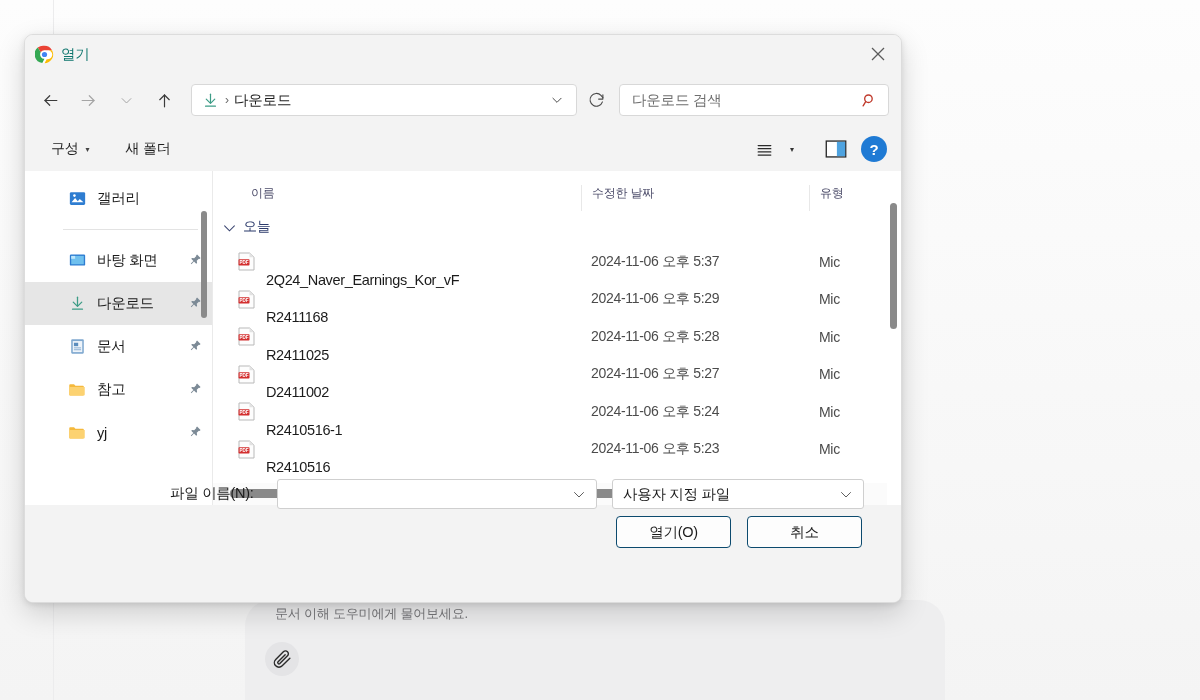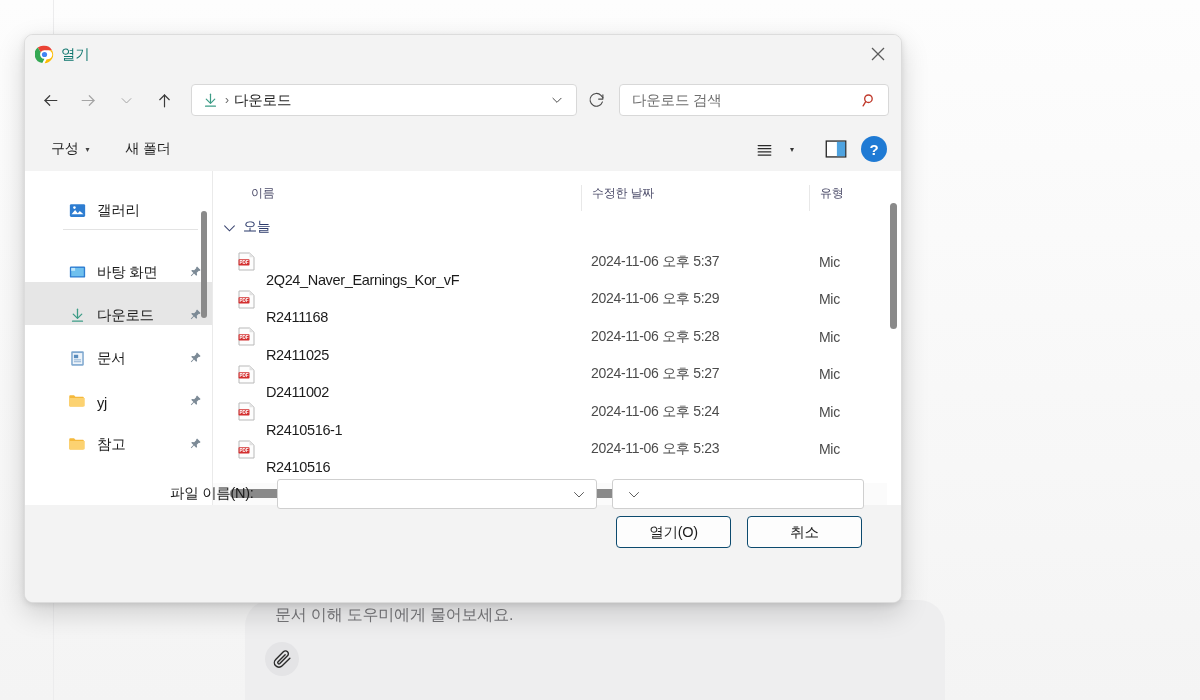--- a/index.html
+++ b/index.html
@@ -15,21 +15,21 @@
 
   
   #bg-app { position: absolute; inset: 0; background: linear-gradient(180deg,#fdfdfd 0%,#f4f4f4 100%); }
   #bg-left-edge { position: absolute; left: 53px; top: 0; width: 1px; height: 700px; background: #ececed; }
   #chat-box {
     position: absolute; left: 245px; top: 600px; width: 700px; height: 130px;
     background: #eeeeef; border-radius: 26px;
   }
   #chat-placeholder {
     position: absolute; left: 275px; top: 605px;
-    font-size: 16px; color: #767679; letter-spacing: -0.2px;
+    font-size: 13px; color: #767679; letter-spacing: -0.2px;
   }
   #chat-attach {
     position: absolute; left: 265px; top: 642px; width: 34px; height: 34px;
     border-radius: 50%; background: #e4e4e6;
     display: flex; align-items: center; justify-content: center;
   }
 
   
   #dialog {
     position: absolute; left: 24px; top: 34px; width: 878px; height: 569px;
@@ -109,21 +109,21 @@
 
   
   #dialog-body { flex: 1; display: flex; min-height: 0; background: #ffffff; }
 
   
   #sidebar {
     width: 187px; flex: none; background: #ffffff; position: relative;
     padding-top: 6px; overflow: hidden;
   }
   .side-item {
-    height: 43px; display: flex; align-items: flex-end;
+    height: 43px; display: flex; align-items: center;
     padding-left: 42px; padding-right: 10px; cursor: default; position: relative;
   }
   .side-item.selected { background: #e6e6e6; }
   .side-ico { width: 20px; height: 20px; flex: none; margin-right: 10px;
               display: flex; align-items: center; justify-content: center; }
   .side-label { font-size: 14.5px; color: #1b1b1b; letter-spacing: -0.3px; white-space: nowrap; }
   .side-pin { margin-left: auto; flex: none; }
   .side-divider { height: 1px; background: #e3e3e3; margin: 9px 14px 9px 38px; }
   #sidebar-scroll { position: absolute; right: 3px; top: 0; width: 10px; height: 100%; }
   #sidebar-thumb { position: absolute; left: 2px; top: 40px; width: 6px; height: 107px;
@@ -373,36 +373,36 @@
         </span>
       </div>
 
       <div class="side-item">
         <span class="side-ico">
           <svg width="18" height="18" viewBox="0 0 20 20">
             <path d="M1.4 4.6a1 1 0 0 1 1-1h4.3l1.6 1.8h8.3a1 1 0 0 1 1 1v8.6a1 1 0 0 1-1 1H2.4a1 1 0 0 1-1-1z" fill="#f5b93c"></path>
             <path d="M1.4 6.8h17.2v8.2a1 1 0 0 1-1 1H2.4a1 1 0 0 1-1-1z" fill="#fcd271"></path>
           </svg>
         </span>
-        <span class="side-label">yj</span>
+        <span class="side-label">참고</span>
         <span class="side-pin">
           <svg width="13" height="13" viewBox="0 0 20 20" fill="#7c8a96">
             <path d="M12.4 2.2l5.4 5.4-1.5 1.5-1.1-.4-3.3 3.3.6 3.2-1.4 1.4-3.4-3.4-4 4-.9-.9 4-4-3.4-3.4 1.4-1.4 3.2.6 3.3-3.3-.4-1.1z"></path>
           </svg>
         </span>
       </div>
 
       <div class="side-item">
         <span class="side-ico">
           <svg width="18" height="18" viewBox="0 0 20 20">
             <path d="M1.4 4.6a1 1 0 0 1 1-1h4.3l1.6 1.8h8.3a1 1 0 0 1 1 1v8.6a1 1 0 0 1-1 1H2.4a1 1 0 0 1-1-1z" fill="#f5b93c"></path>
             <path d="M1.4 6.8h17.2v8.2a1 1 0 0 1-1 1H2.4a1 1 0 0 1-1-1z" fill="#fcd271"></path>
           </svg>
         </span>
-        <span class="side-label">참고</span>
+        <span class="side-label">yj</span>
         <span class="side-pin">
           <svg width="13" height="13" viewBox="0 0 20 20" fill="#7c8a96">
             <path d="M12.4 2.2l5.4 5.4-1.5 1.5-1.1-.4-3.3 3.3.6 3.2-1.4 1.4-3.4-3.4-4 4-.9-.9 4-4-3.4-3.4 1.4-1.4 3.2.6 3.3-3.3-.4-1.1z"></path>
           </svg>
         </span>
       </div>
 
       <div id="sidebar-scroll">
         <div id="sidebar-thumb"></div>
       </div>
@@ -542,20 +542,21 @@
 <div id="fname-combo">
   <input id="fname-input" type="text" value="" style="">
   <span class="combo-caret">
     <svg width="12" height="8" viewBox="0 0 16 10" fill="none" stroke="#5a5a5a" stroke-width="1.3" stroke-linecap="round">
       <polyline points="2,3 8,9 14,3"></polyline>
     </svg>
   </span>
 </div>
 
 <div id="filter-combo">
+  <span id="filter-text">사용자 지정 파일</span>
   <span class="combo-caret">
     <svg width="12" height="8" viewBox="0 0 16 10" fill="none" stroke="#5a5a5a" stroke-width="1.3" stroke-linecap="round">
       <polyline points="2,3 8,9 14,3"></polyline>
     </svg>
   </span>
 </div>
 
 <div id="open-btn" class="dlg-btn">열기(O)</div>
 <div id="cancel-btn" class="dlg-btn">취소</div>
 

